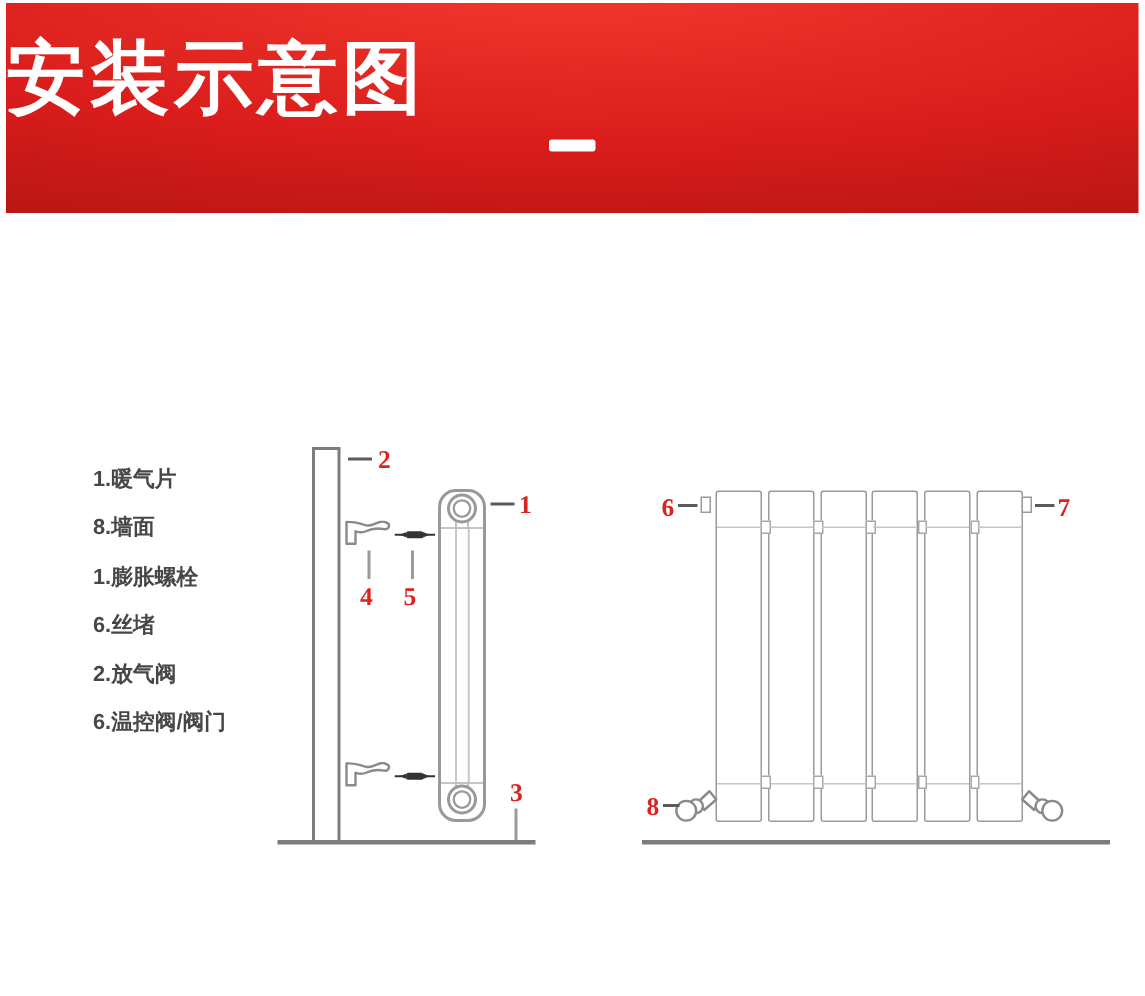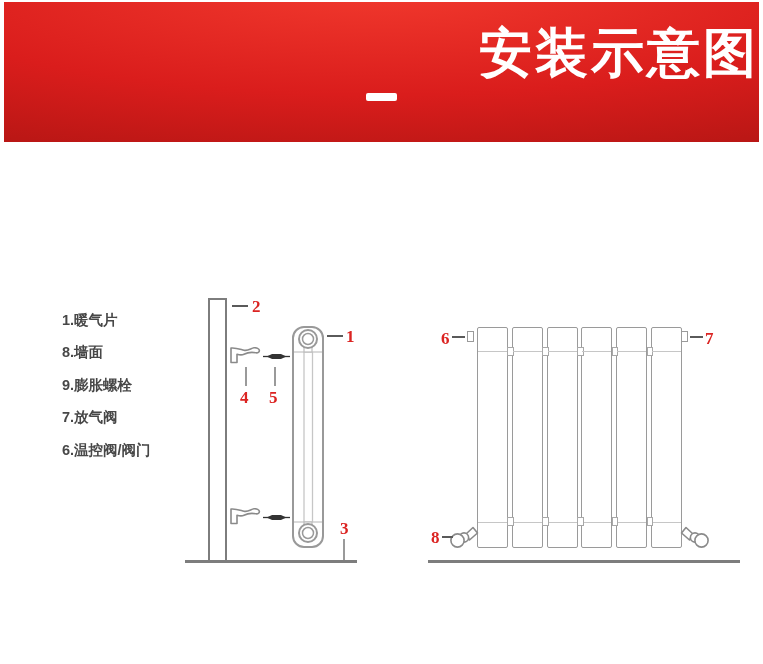--- a/index.html
+++ b/index.html
@@ -2,21 +2,21 @@
 <html><head>
 <meta charset="utf-8">
 <style>
   html,body{margin:0;padding:0;background:#fff;}
   .page{position:relative;width:763px;height:664px;background:#fff;overflow:hidden;
         font-family:"Liberation Sans","DejaVu Sans",sans-serif;}
 
   
   .banner{position:absolute;left:4px;top:2px;width:755px;height:140px;
           background:radial-gradient(140% 170% at 50% -12%, #f23a2e 0%, #da1d1c 46%, #9c110e 100%);
-          text-align:right;}
+          text-align:left;}
   .banner-title{margin:0;padding-top:22px;color:#fff;font-size:53px;line-height:1.1;
                 font-weight:800;letter-spacing:3px;}
   .banner-underline{width:31px;height:8px;background:#fff;border-radius:2px;margin:11px auto 0;}
 
   
   .legend{position:absolute;left:58px;top:300px;list-style:none;margin:4px;padding:0;}
   .legend li{height:32.4px;line-height:32.4px;font-size:14.5px;font-weight:600;color:#474747;}
 
   
   .callout-num{position:absolute;color:#db2422;font-family:"Liberation Serif","DejaVu Serif",serif;
@@ -51,22 +51,23 @@
 <div class="page">
 
   <div class="banner">
     <h1 class="banner-title">安装示意图</h1>
     <div class="banner-underline"></div>
   </div>
 
   <ul class="legend">
     <li>1.暖气片</li>
     <li>8.墙面</li>
-    <li>9.膨胀螺栓</li>
-    <li>7.放气阀</li>
+    <li>1.膨胀螺栓</li>
+    <li>6.丝堵</li>
+    <li>2.放气阀</li>
     <li>6.温控阀/阀门</li>
   </ul>
 
   <div class="wall"></div>
   <div class="floor" style="left:185px;top:560px;width:172px;"></div>
 
   <div class="dash" style="left:232px;top:305px;width:16px;"></div>
   <span class="callout-num" style="left:252px;top:298px;">2</span>
 
   <svg class="svg-abs" style="left:230px;top:347px;" width="31" height="17" viewBox="0 0 31 17">

